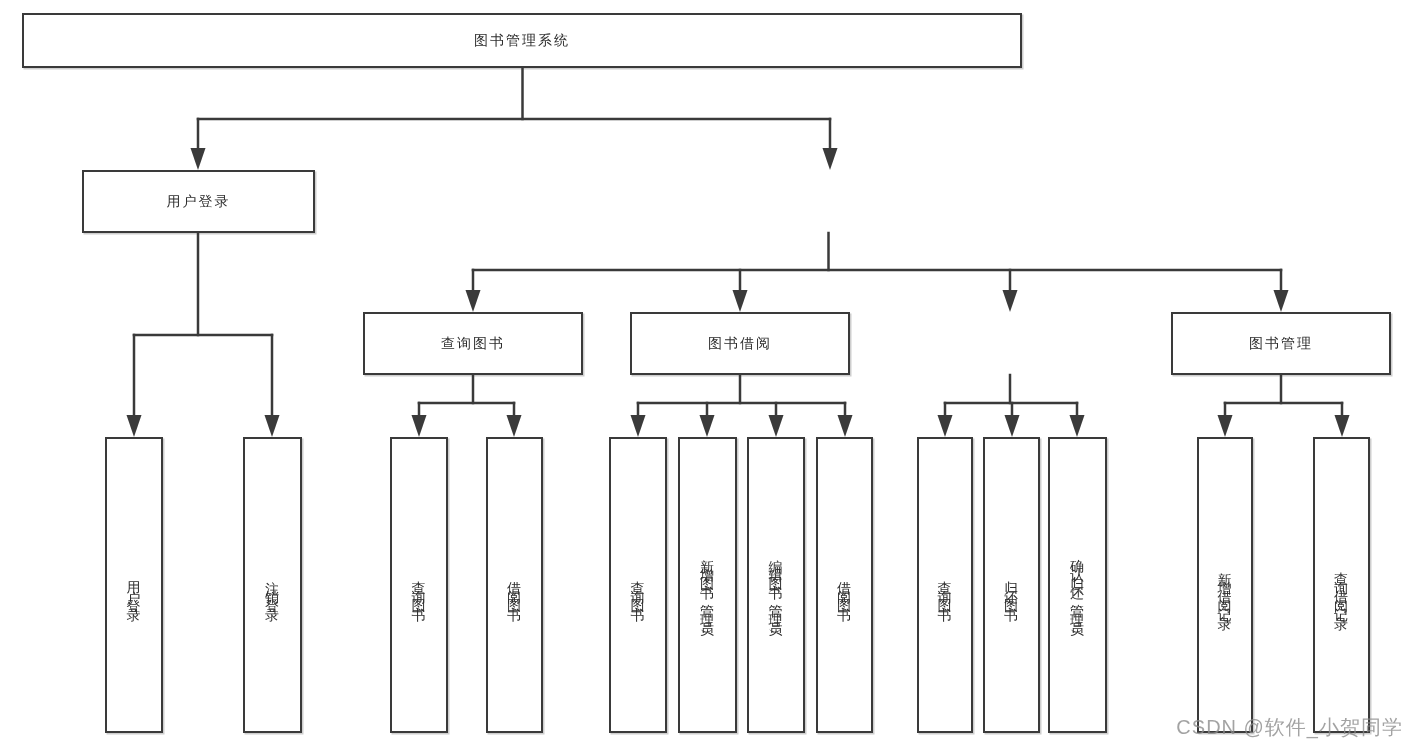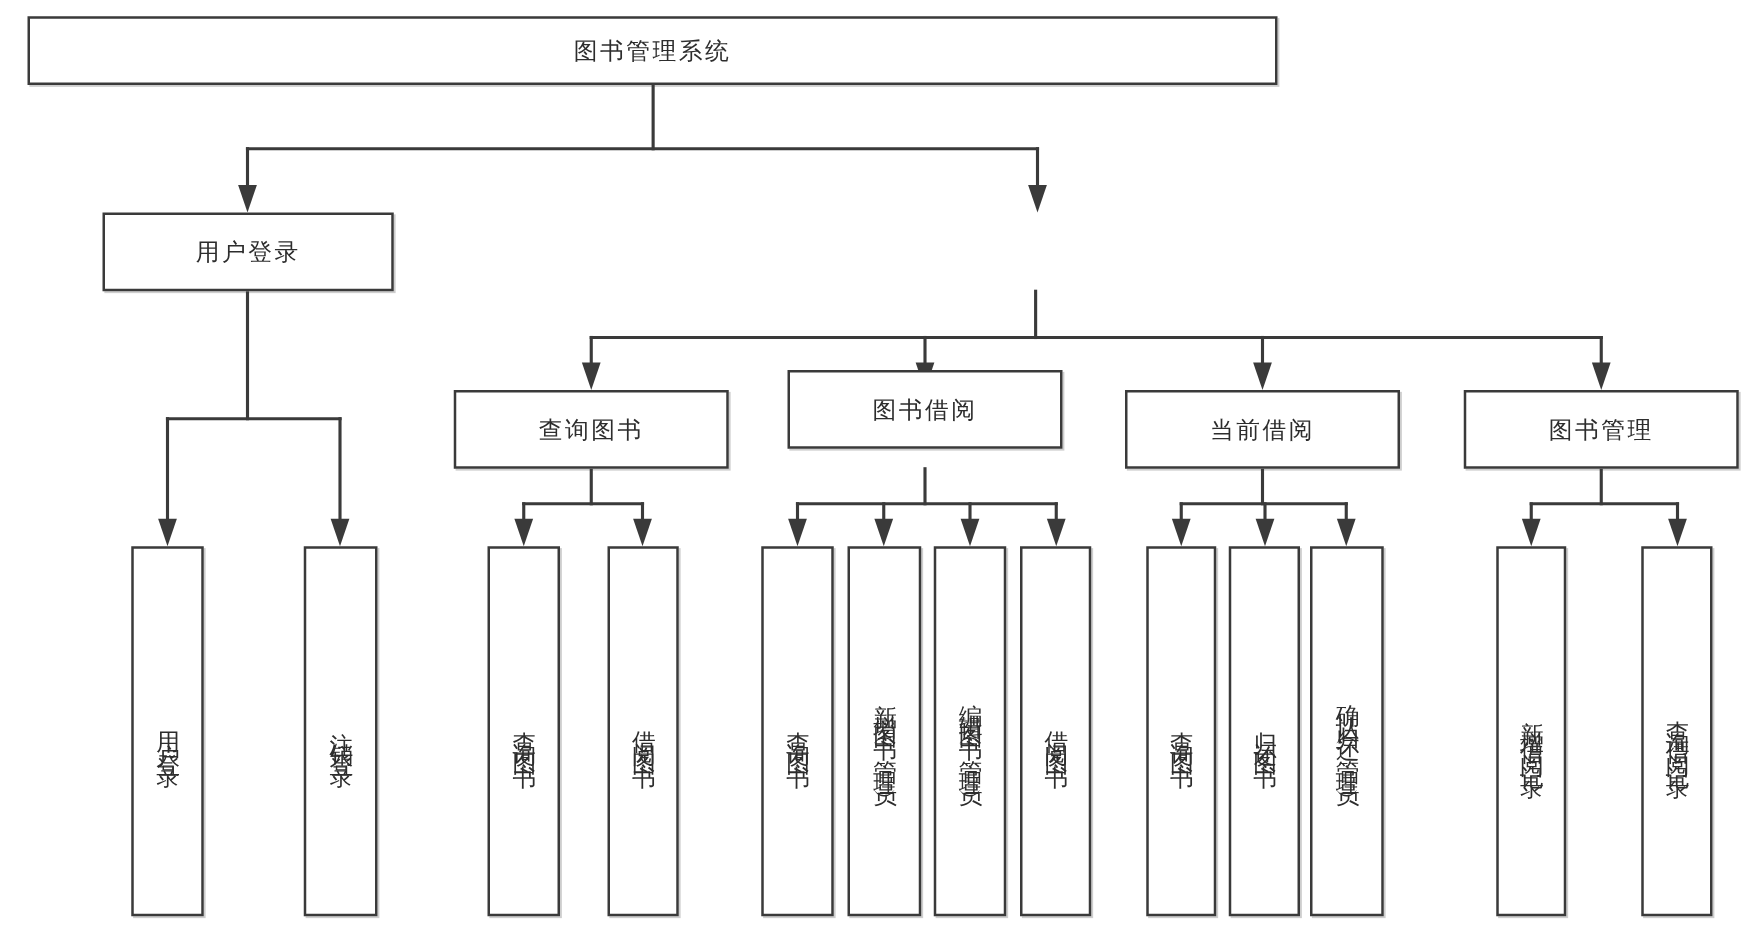--- a/index.html
+++ b/index.html
@@ -23,21 +23,21 @@
   }
   .node {
     position: absolute;
     box-sizing: border-box;
     background: #ffffff;
     border: 2.5px solid #3a3a3a;
     display: flex;
     align-items: center;
     justify-content: center;
     color: #2d2d2d;
-    font-size: 19px;
+    font-size: 14px;
     letter-spacing: 2px;
     z-index: 2;
     box-shadow: 1.5px 1.5px 0 rgba(60,60,60,0.25);
   }
   .node.leaf {
     writing-mode: vertical-rl;
     text-orientation: mixed;
     letter-spacing: 9px;
     line-height: 1;
     padding-top: 6px;
@@ -127,36 +127,36 @@
       <path d="M1217.5 415 L1232.5 415 L1225 437 Z"></path>
       <path d="M1334.5 415 L1349.5 415 L1342 437 Z"></path>
     </g>
   </svg>
 
   <div class="node" style="left:22px; top:13px; width:1000px; height:55px;">图书管理系统</div>
 
   <div class="node" style="left:82px; top:170px; width:233px; height:63px;">用户登录</div>
 
   <div class="node" style="left:363px; top:312px; width:220px; height:63px;">查询图书</div>
-  <div class="node" style="left:630px; top:296px; width:220px; height:63px;">图书借阅</div>
-  <div class="node" style="left:900px; top:312px; width:220px; height:63px;">当前借阅</div>
+  <div class="node" style="left:630px; top:312px; width:220px; height:63px;">图书借阅</div>
   <div class="node" style="left:1171px; top:312px; width:220px; height:63px;">图书管理</div>
 
   <div class="node leaf" style="left:105px; top:437px; width:58px; height:296px;">用户登录</div>
   <div class="node leaf" style="left:243px; top:437px; width:59px; height:296px;">注销登录</div>
 
   <div class="node leaf" style="left:390px; top:437px; width:58px; height:296px;">查询图书</div>
   <div class="node leaf" style="left:486px; top:437px; width:57px; height:296px;">借阅图书</div>
 
   <div class="node leaf" style="left:609px; top:437px; width:58px; height:296px;">查询图书</div>
   <div class="node leaf" style="left:678px; top:437px; width:59px; height:296px;">新增图书（管理员）</div>
   <div class="node leaf" style="left:747px; top:437px; width:58px; height:296px;">编辑图书（管理员）</div>
   <div class="node leaf" style="left:816px; top:437px; width:57px; height:296px;">借阅图书</div>
 
   <div class="node leaf" style="left:917px; top:437px; width:56px; height:296px;">查询图书</div>
   <div class="node leaf" style="left:983px; top:437px; width:57px; height:296px;">归还图书</div>
   <div class="node leaf" style="left:1048px; top:437px; width:59px; height:296px;">确认归还（管理员）</div>
 
   <div class="node leaf" style="left:1197px; top:437px; width:56px; height:296px;">新增借阅记录</div>
   <div class="node leaf" style="left:1313px; top:437px; width:57px; height:296px;">查询借阅记录</div>
 
+  <div id="watermark">CSDN @软件_小贺同学</div>
 
 </div>
 
 </body></html>

